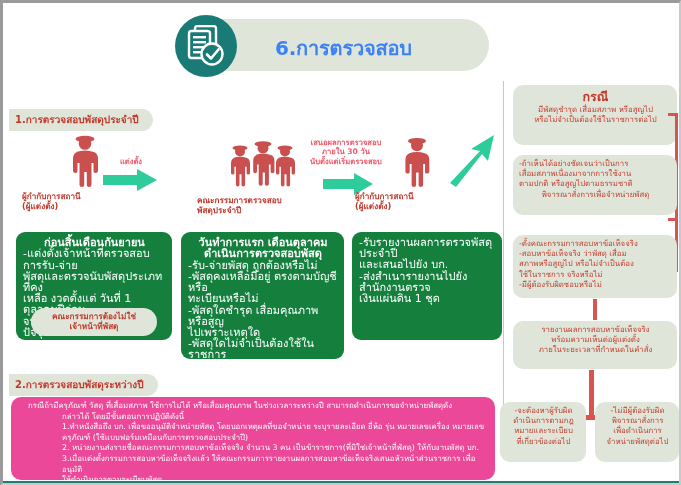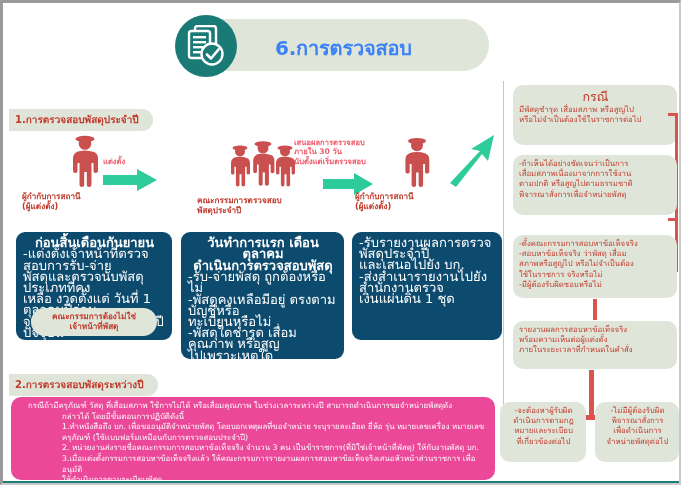--- a/index.html
+++ b/index.html
@@ -49,24 +49,24 @@
     font-size: 10px; font-weight: bold;
     padding: 3px 14px 4px 6px;
     white-space: nowrap;
   }
   #sec1-header { left: 6px; top: 106px; }
   #sec2-header { left: 6px; top: 371px; }
 
   
   .teal-box {
     position: absolute;
-    background: #0c4a6e;
+    background: #15803d;
     border-radius: 9px;
     color: #ffffff;
-    font-size: 13px;
+    font-size: 11px;
     line-height: 11.2px;
     padding: 5px 6px 5px 7px;
   }
   .teal-box .bx-title {
     display: block; text-align: center; font-weight: bold;
     line-height: 11.4px;
   }
   .teal-box .bx-line { display: block; }
   #box1 { left: 13px; top: 229px; width: 156px; height: 108px; }
   #box2 { left: 178px; top: 229px; width: 163px; height: 127px; }
@@ -84,40 +84,40 @@
   
   .fig-group { position: absolute; }
   .fig-label {
     position: absolute; 
     color: #c0392b; font-size: 8.2px; font-weight: bold;
     line-height: 10px; white-space: nowrap;
   }
 
   
   .arrow-label {
-    position: absolute; 
+    position: absolute; text-align: center;
     color: #ef5a6b; font-size: 7.6px; font-weight: bold;
     line-height: 9.4px; white-space: nowrap;
   }
 
   
   .case-box {
     position: absolute;
     background: #dfe5d8;
     border-radius: 10px;
     color: #c0392b;
     font-size: 7.8px;
     line-height: 10.2px;
     padding: 4px 5px 4px 6px;
   }
   .case-box .cb-title {
-    display: block; text-align: center; font-weight: normal;
+    display: block; text-align: center; font-weight: bold;
     font-size: 12.5px; line-height: 15px; margin-bottom: 1px;
   }
-  .case-box .cb-center { display: block; text-align: left; }
+  .case-box .cb-center { display: block; text-align: center; }
   .case-box .cb-line { display: block; }
   #case1 { left: 510px; top: 82px; width: 164px; height: 60px; }
   #case2 { left: 510px; top: 152px; width: 164px; height: 60px; }
   #case3 { left: 510px; top: 232px; width: 164px; height: 63px; }
   #case4 { left: 510px; top: 318px; width: 164px; height: 48px; }
   #case5 { left: 497px; top: 399px; width: 86px; height: 60px; }
   #case6 { left: 592px; top: 399px; width: 84px; height: 60px; }
   #case5 .cb-line, #case6 .cb-line { text-align: center; }
 
   .red-conn { position: absolute; background: #d9534f; }

